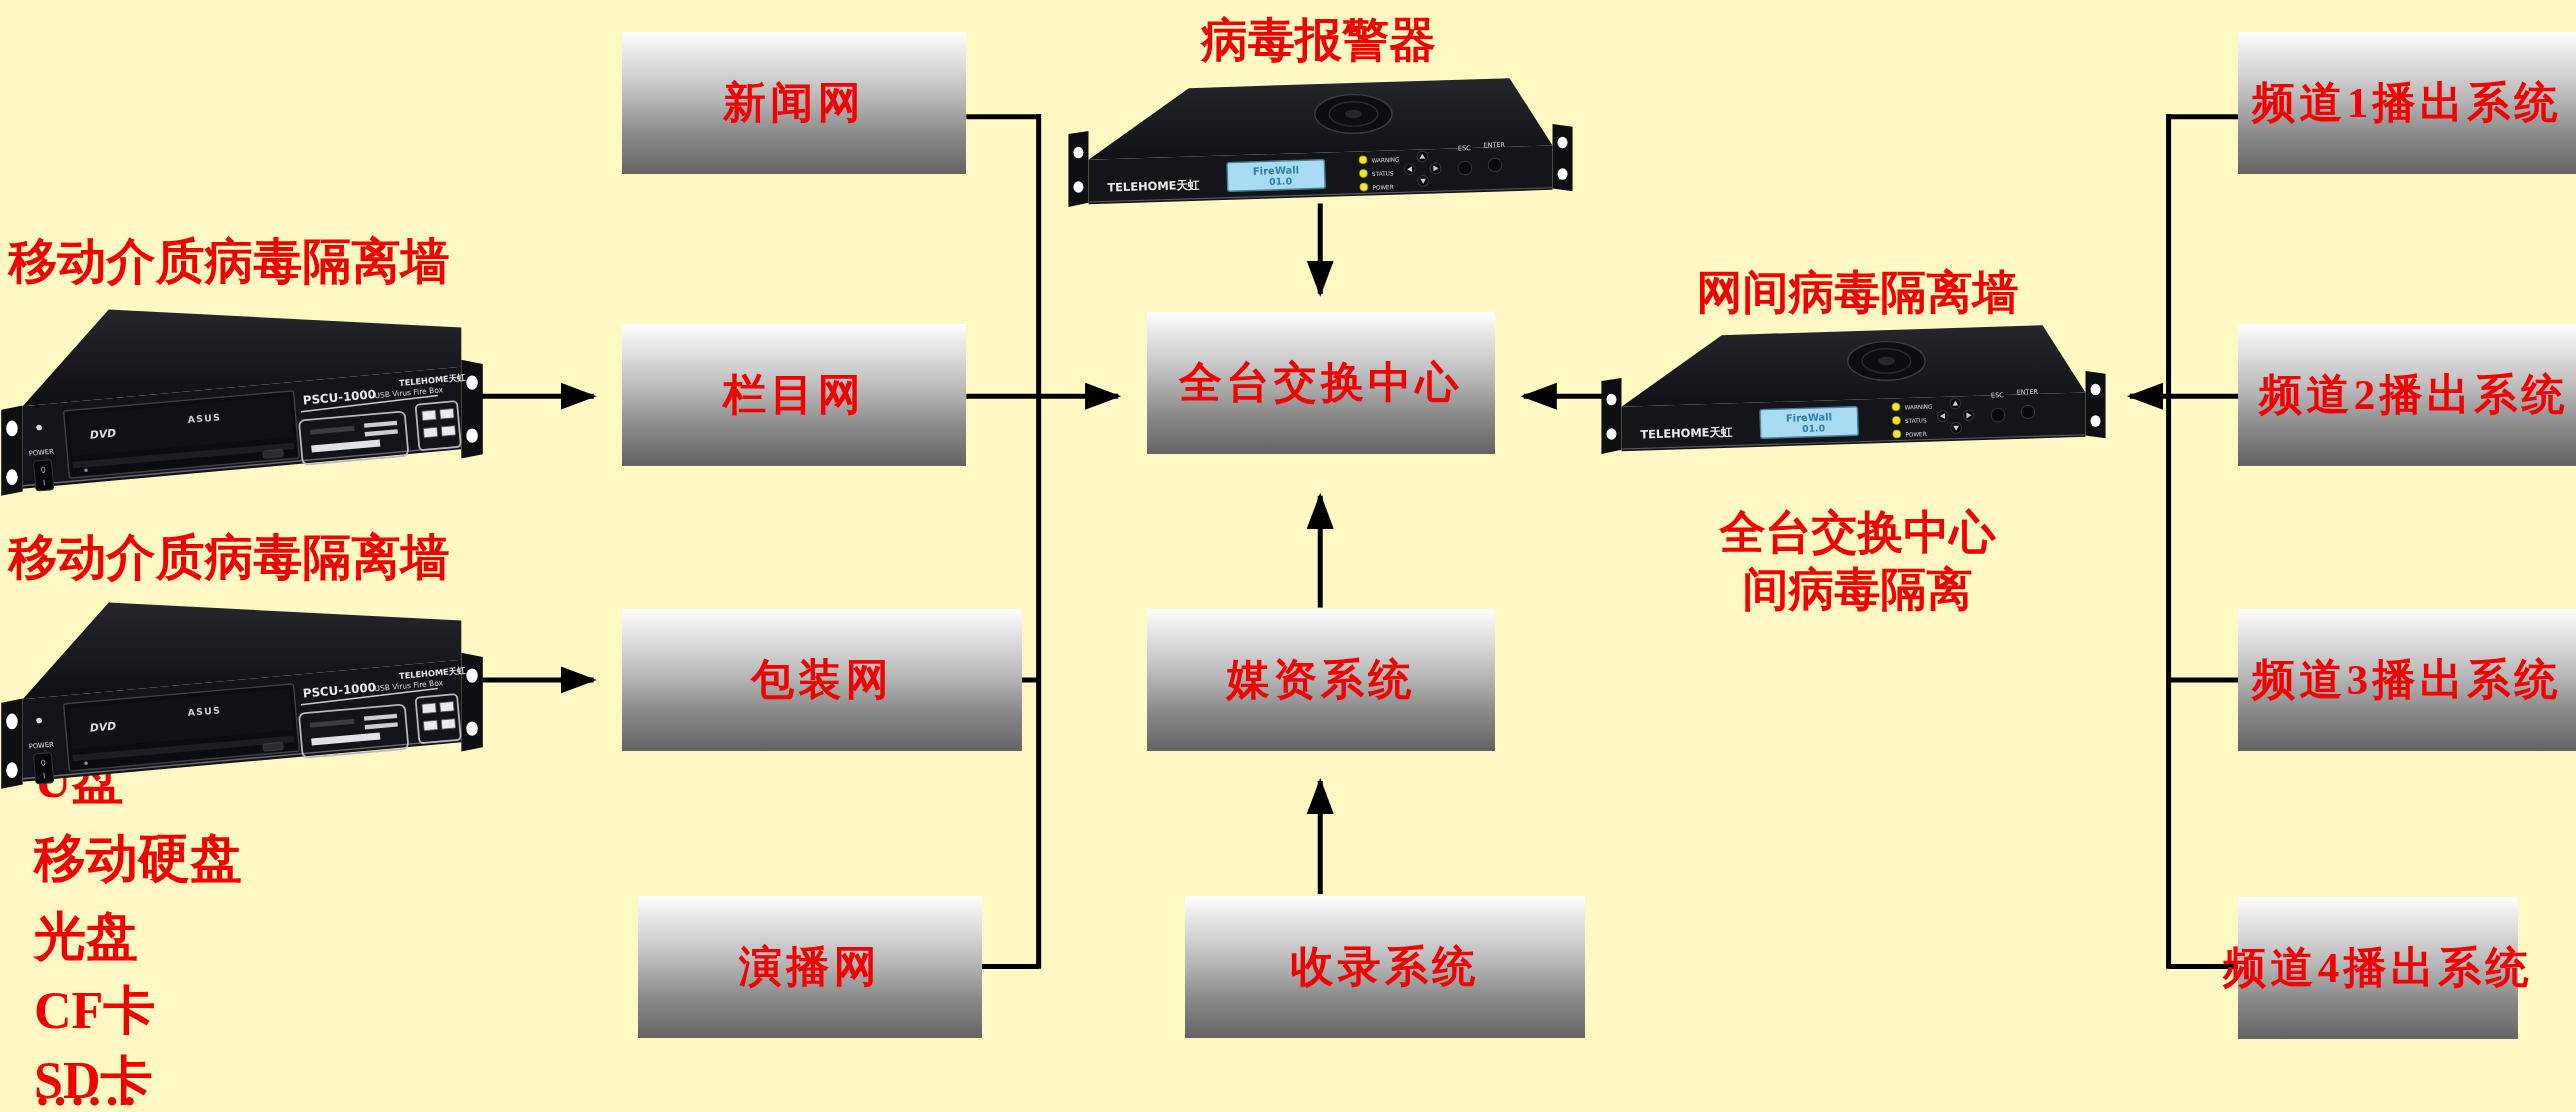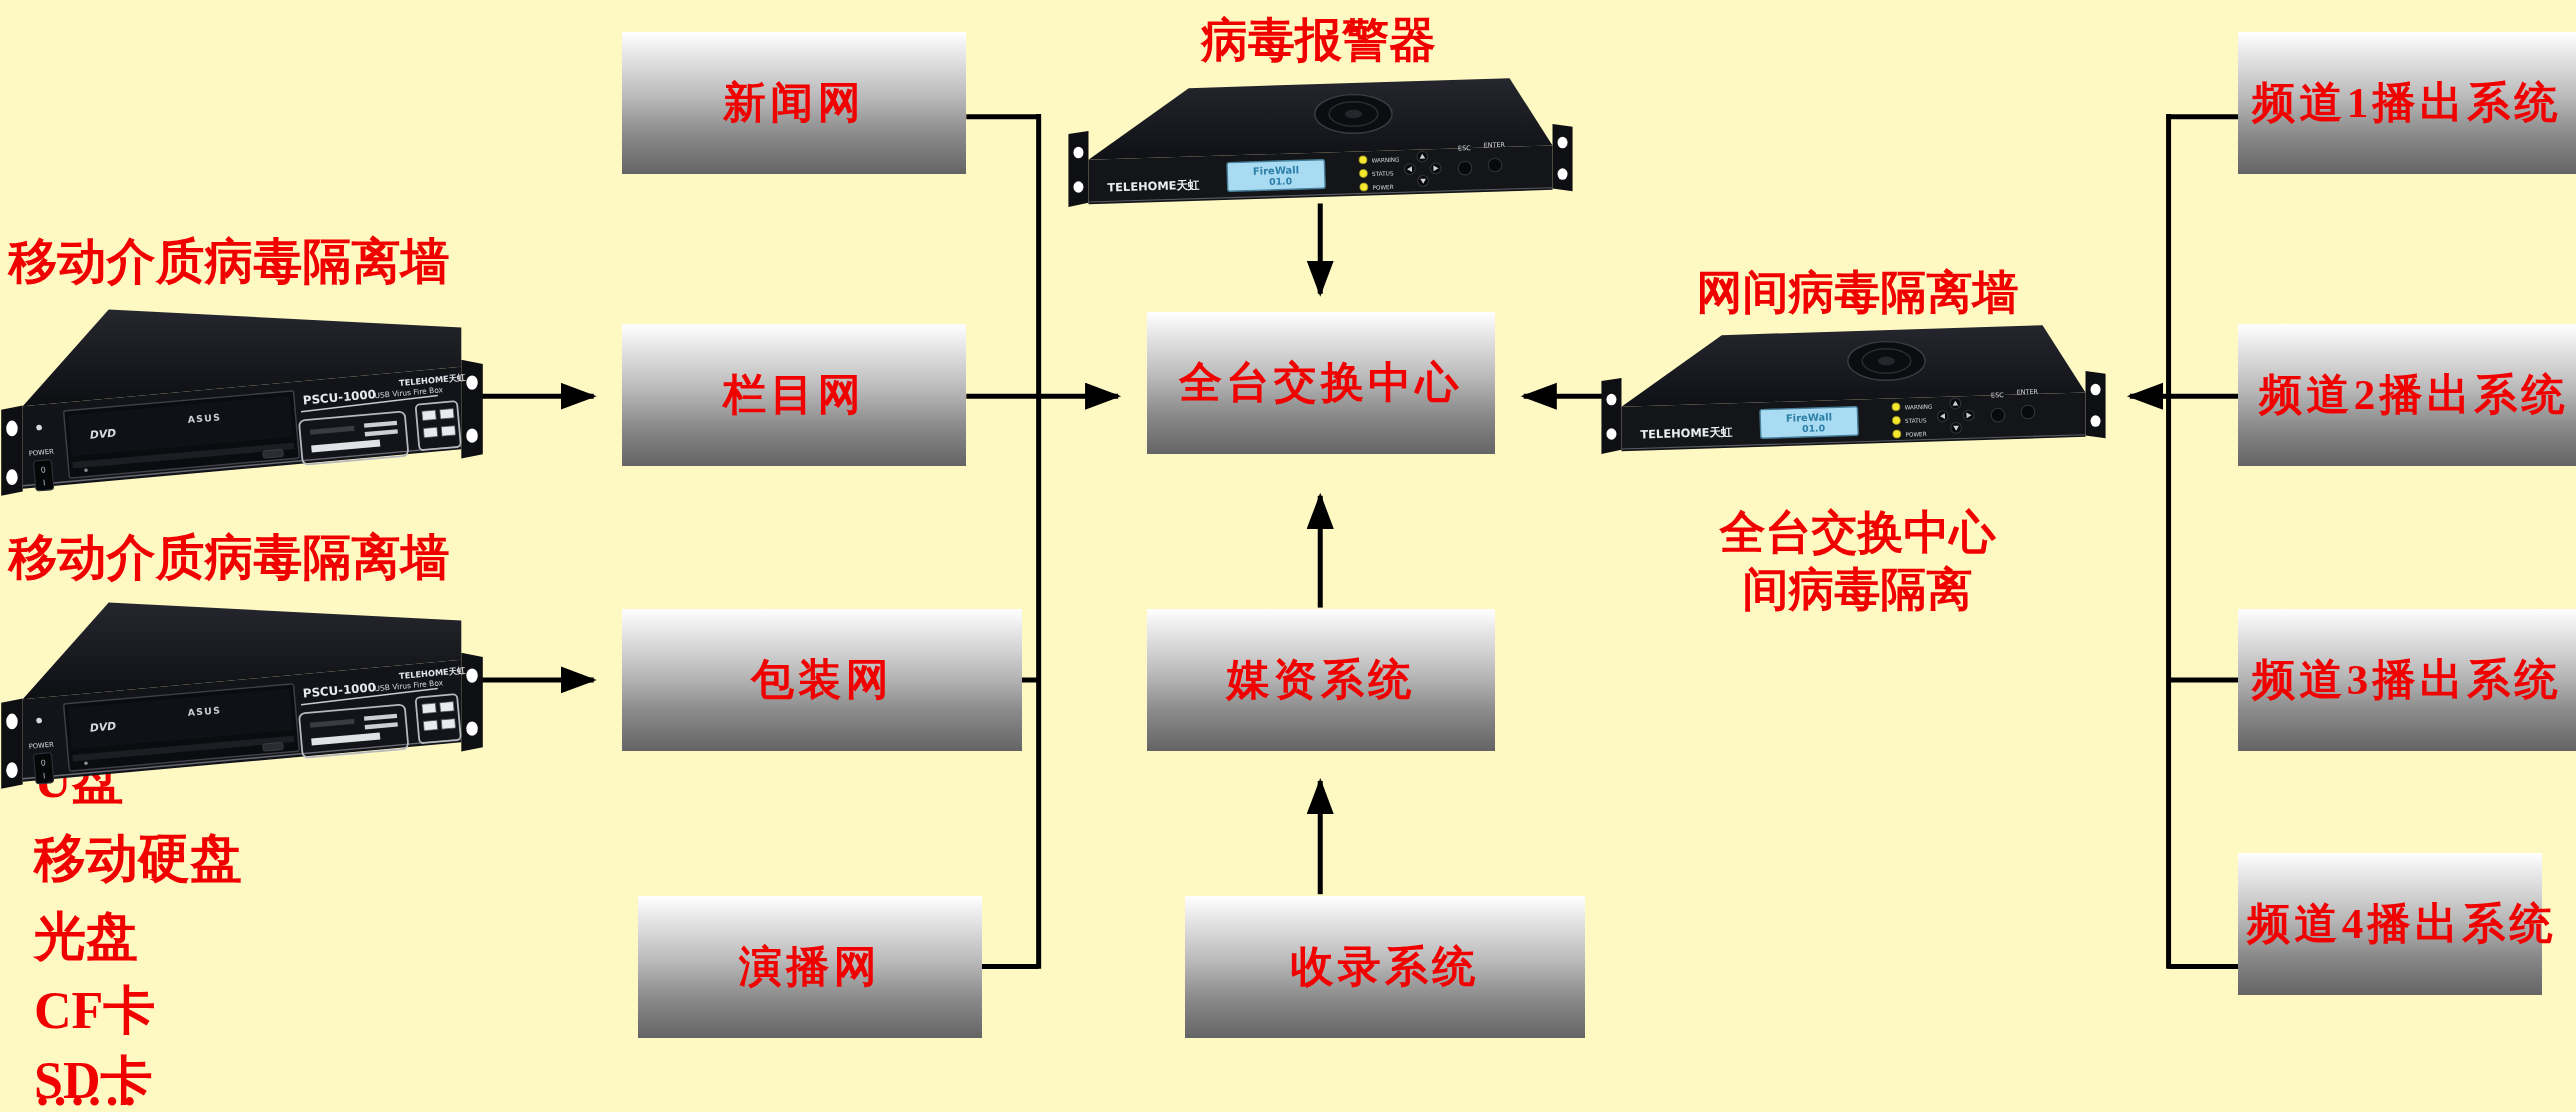--- a/index.html
+++ b/index.html
@@ -92,21 +92,21 @@
 
   <div class="gbox" style="left:2238px;top:32px;width:338px;">
       <span>频道1播出系统</span>
     </div>
   <div class="gbox" style="left:2238px;top:324px;width:352px;">
       <span>频道2播出系统</span>
     </div>
   <div class="gbox" style="left:2238px;top:609px;width:338px;">
       <span>频道3播出系统</span>
     </div>
-  <div class="gbox" style="left:2238px;top:853px;width:280px;padding-left:24px;">
+  <div class="gbox" style="left:2238px;top:897px;width:280px;">
       <span>频道4播出系统</span>
     </div>
 
   <svg class="devsvg" style="left:1.4px;top:288px;" width="482" height="215" viewBox="0 0 672 300">
     <defs>
       <linearGradient id="t2a" x1="0" y1="0" x2="0" y2="1">
         <stop offset="0" stop-color="#26272e"></stop>
           <stop offset="1" stop-color="#0e0f13"></stop>
       </linearGradient>
     </defs>

